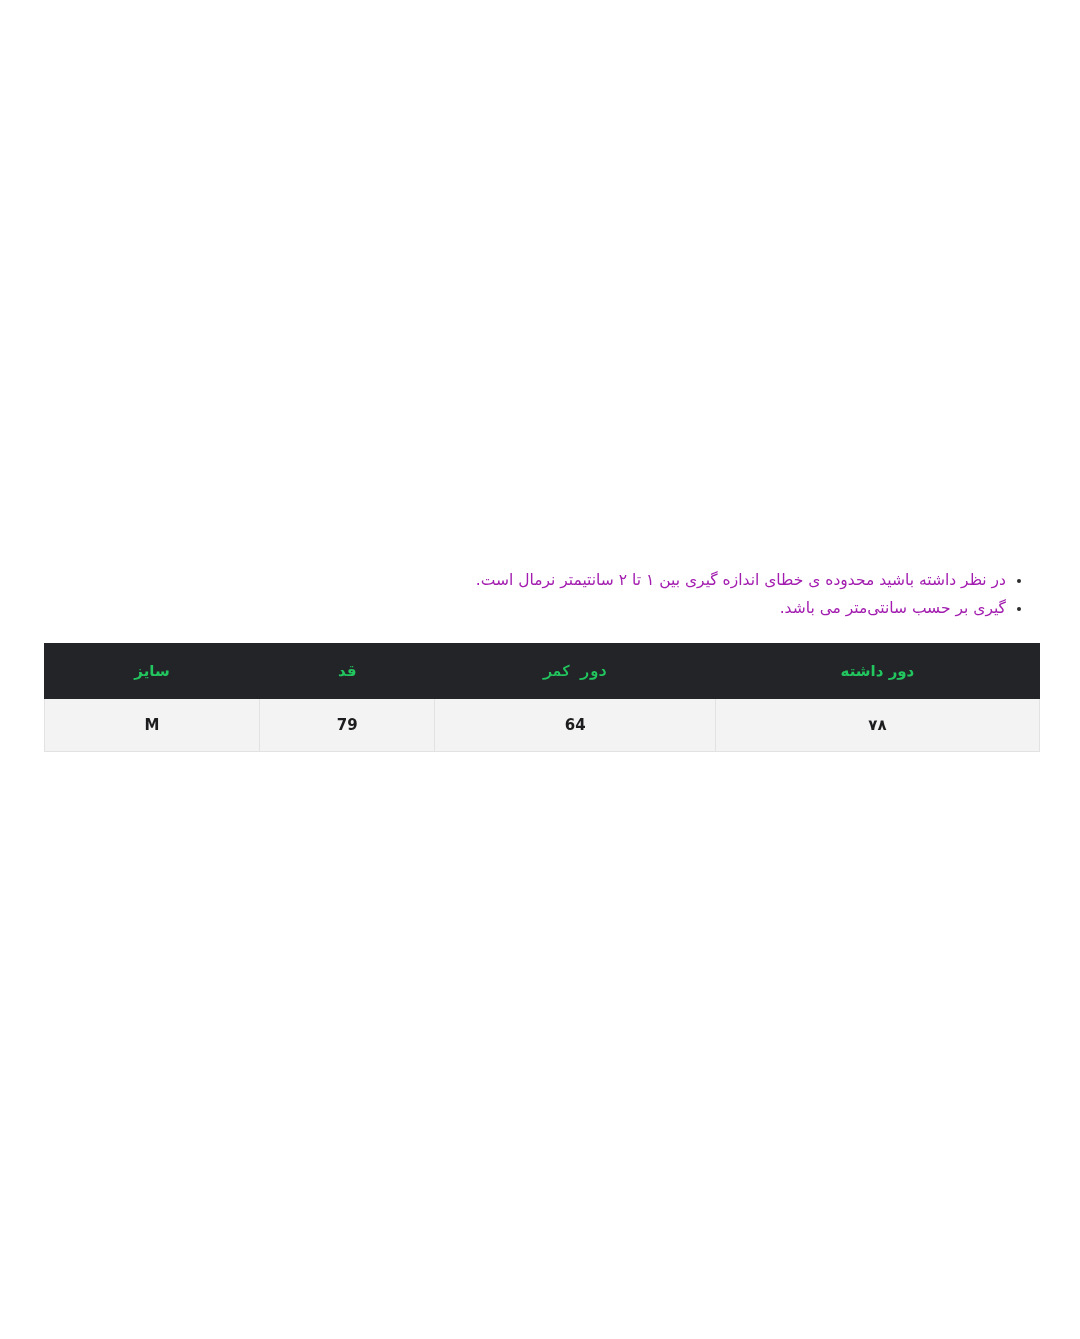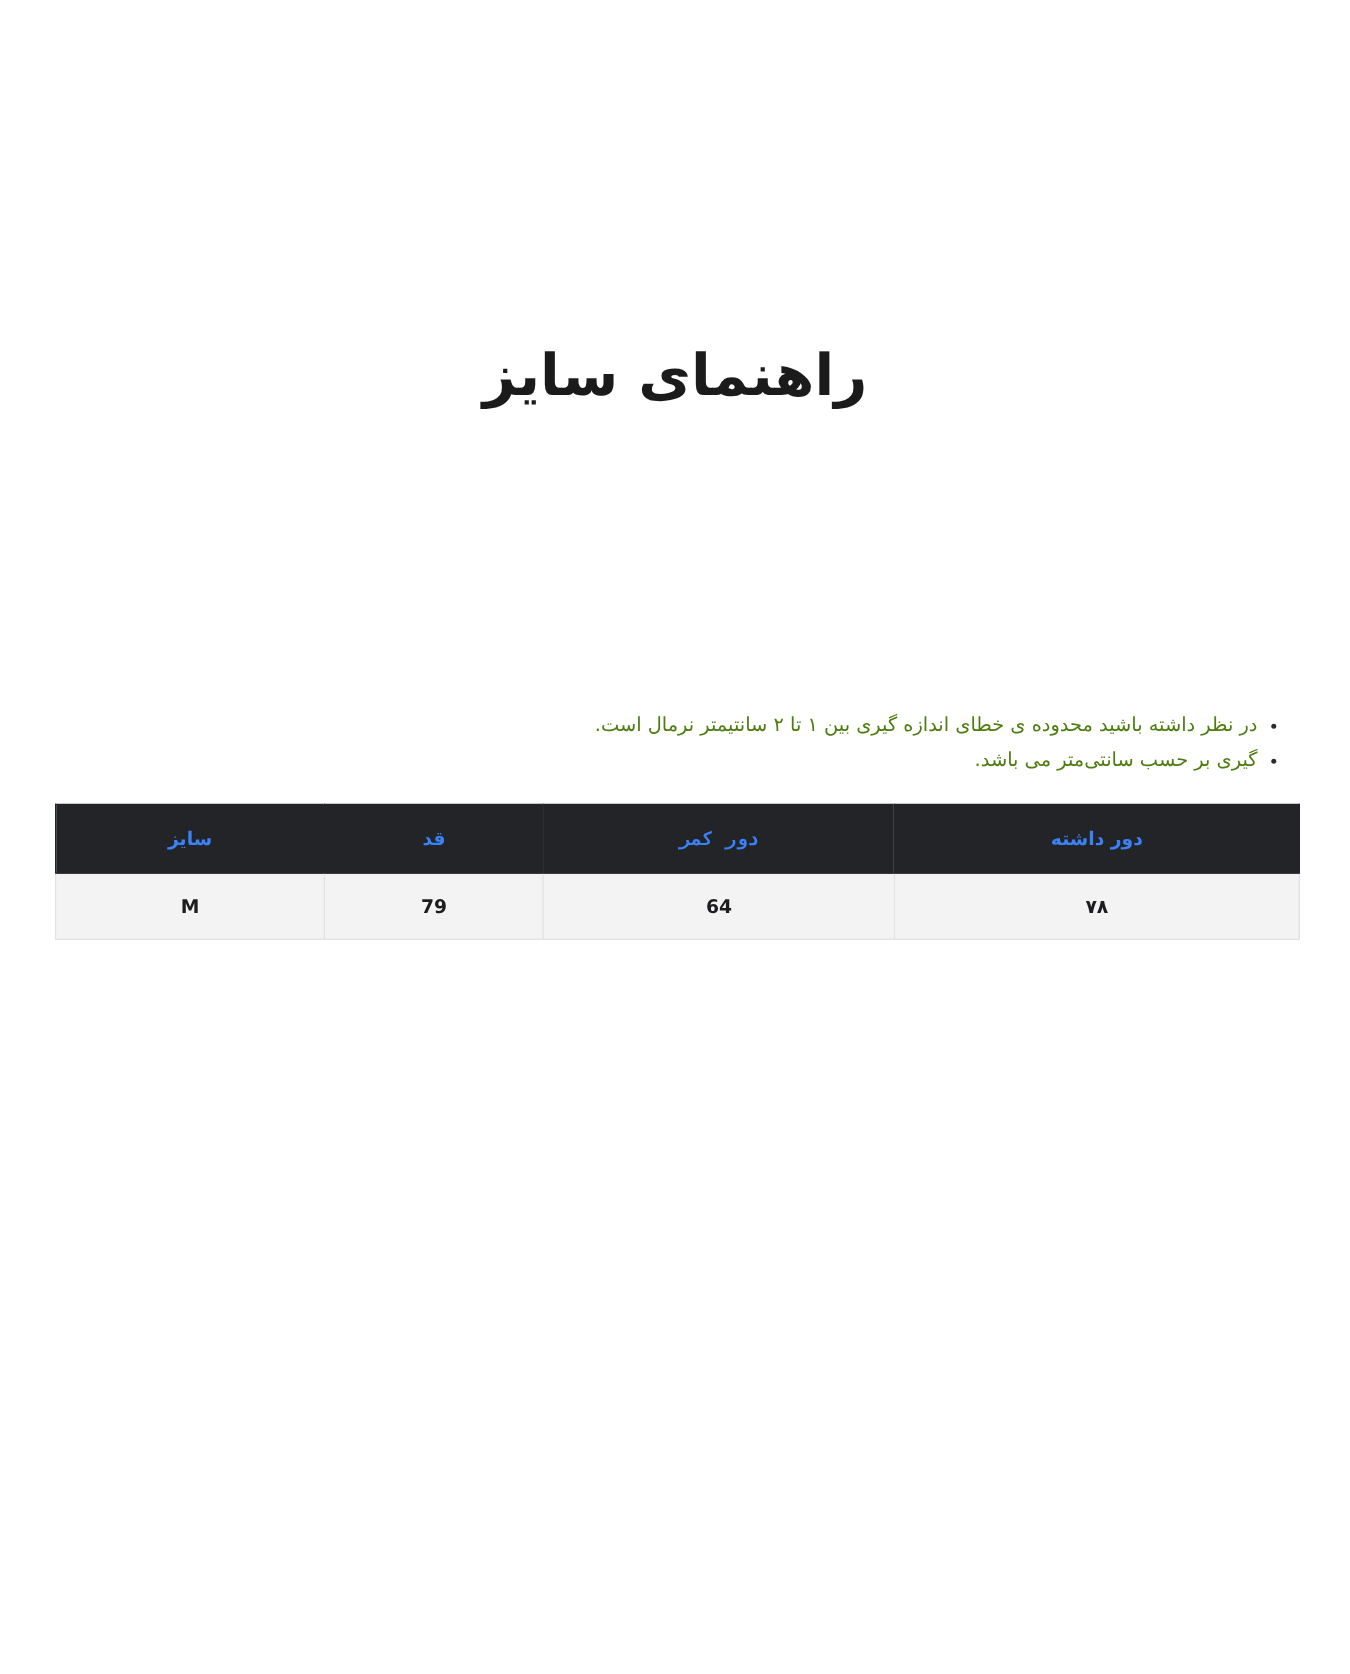--- a/index.html
+++ b/index.html
@@ -39,40 +39,40 @@
     right: 46px;
     width: 990px;
     direction: rtl;
     list-style: disc;
     padding: 0 28px 0 0;
     margin: 0;
   }
   .notes li {
     font-size: 15.5px;
     line-height: 28px;
-    color: #4d7c0f;
+    color: #a21caf;
     text-align: right;
     margin: 0;
   }
   .notes li::marker {
     color: #2b2b2b;
     font-size: 14px;
   }
   .size-table {
     position: absolute;
     top: 643px;
     right: 40px;
     width: 996px;
     border-collapse: collapse;
     table-layout: fixed;
     direction: rtl;
   }
   .size-table thead th {
     background: #222428;
-    color: #3b82f6;
+    color: #22c55e;
     font-size: 15px;
     font-weight: 700;
     height: 54px;
     text-align: center;
     border: 1px solid #222428;
     padding: 0;
   }
   .size-table tbody td {
     background: #f3f3f3;
     color: #1d1d1f;
@@ -86,21 +86,20 @@
   .col-hip   { width: 32.6%; }
   .col-waist { width: 28.2%; font-family: Liberation Mono, monospace; }
   .col-len   { width: 17.6%; }
   .col-size  { width: 21.6%; }
 </style>
 </head>
 <body>
 
 <div class="page">
 
-  <h1 class="title">راهنمای سایز</h1>
 
   <ul class="notes">
     <li>در نظر داشته باشید محدوده ی خطای اندازه گیری بین ۱ تا ۲ سانتیمتر نرمال است.</li>
     <li>گیری بر حسب سانتی‌متر می باشد.</li>
   </ul>
 
   <table class="size-table">
     <thead>
       <tr>
         <th class="col-hip">دور داشته</th>

